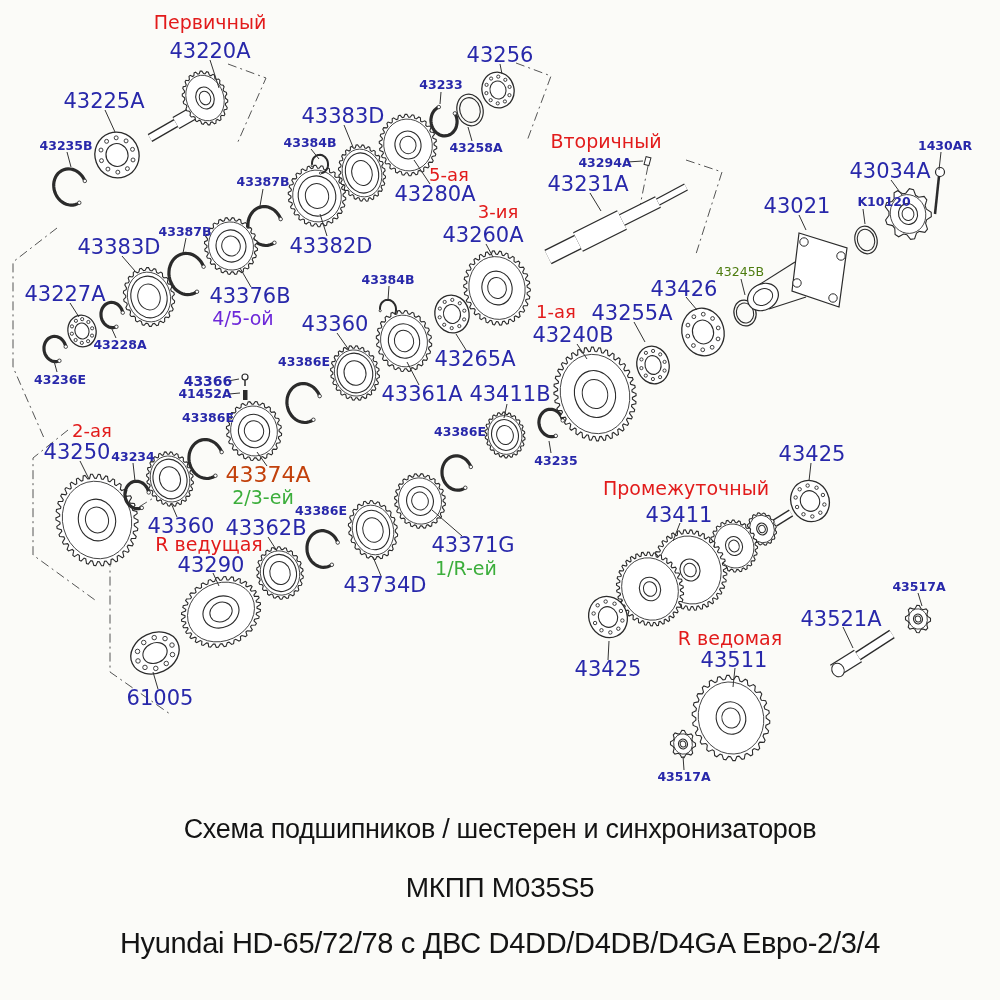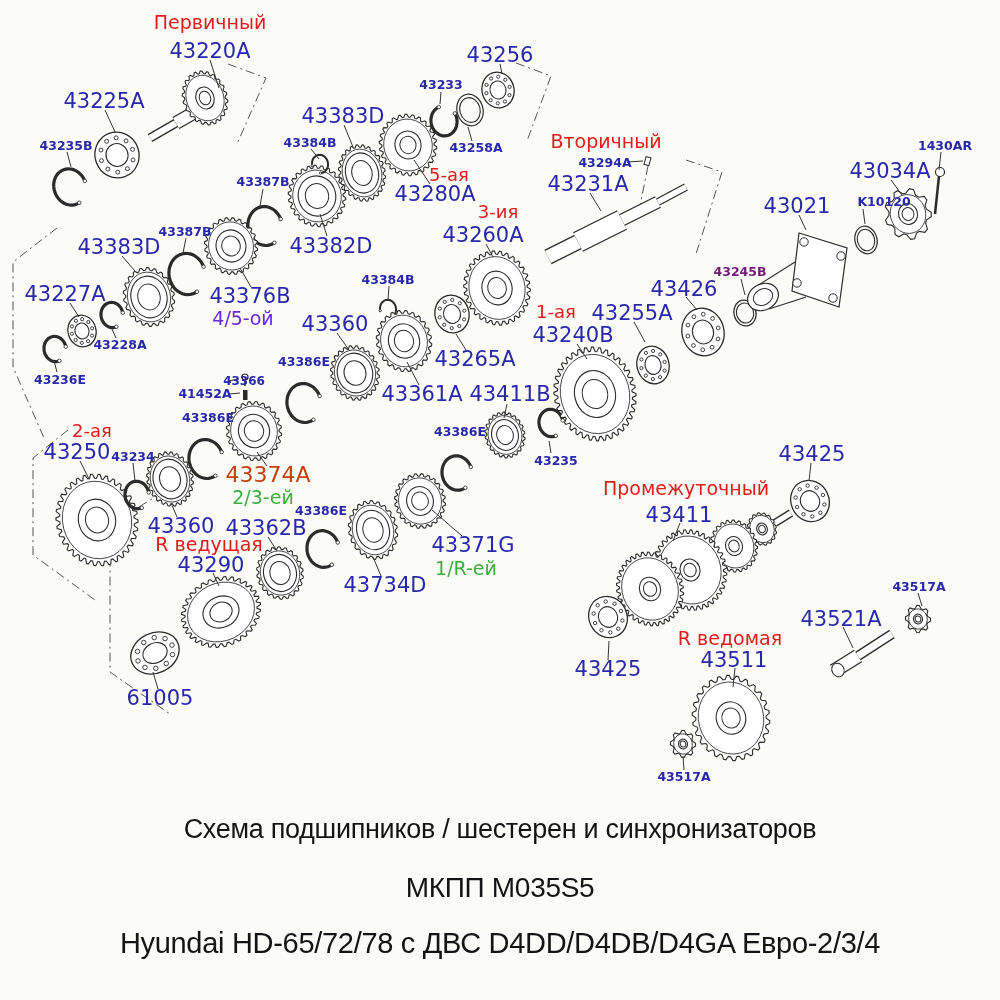--- a/index.html
+++ b/index.html
@@ -409,28 +409,28 @@
       <div class="plabel" style="left: 884px; top: 202px; color: rgb(40, 40, 170); font-size: 12.5px; font-weight: 700;">K10120</div>
       <div class="plabel" style="left: 797px; top: 206px; color: rgb(40, 40, 170); font-size: 21px; font-weight: 400;">43021</div>
       <div class="plabel" style="left: 119px; top: 247px; color: rgb(40, 40, 170); font-size: 21px; font-weight: 400;">43383D</div>
       <div class="plabel" style="left: 65px; top: 294px; color: rgb(40, 40, 170); font-size: 21px; font-weight: 400;">43227A</div>
       <div class="plabel" style="left: 250px; top: 296px; color: rgb(40, 40, 170); font-size: 21px; font-weight: 400;">43376B</div>
       <div class="plabel" style="left: 243px; top: 318px; color: #6d28d9; font-size: 19px; font-weight: 400;">4/5-ой</div>
       <div class="plabel" style="left: 120px; top: 345px; color: rgb(40, 40, 170); font-size: 12.5px; font-weight: 700;">43228A</div>
       <div class="plabel" style="left: 60px; top: 380px; color: rgb(40, 40, 170); font-size: 12.5px; font-weight: 700;">43236E</div>
       <div class="plabel" style="left: 335px; top: 324px; color: rgb(40, 40, 170); font-size: 21px; font-weight: 400;">43360</div>
       <div class="plabel" style="left: 388px; top: 280px; color: rgb(40, 40, 170); font-size: 12.5px; font-weight: 700;">43384B</div>
-      <div class="plabel" style="left: 740px; top: 272px; color: #701a75; font-size: 12.5px; font-weight: 700;">43245B</div>
+      <div class="plabel" style="left: 740px; top: 272px; color: #4d7c0f; font-size: 12.5px; font-weight: 400;">43245B</div>
       <div class="plabel" style="left: 684px; top: 289px; color: rgb(40, 40, 170); font-size: 21px; font-weight: 400;">43426</div>
       <div class="plabel" style="left: 556px; top: 312px; color: rgb(226, 27, 27); font-size: 18px; font-weight: 400;">1-ая</div>
       <div class="plabel" style="left: 632px; top: 313px; color: rgb(40, 40, 170); font-size: 21px; font-weight: 400;">43255A</div>
       <div class="plabel" style="left: 573px; top: 335px; color: rgb(40, 40, 170); font-size: 21px; font-weight: 400;">43240B</div>
       <div class="plabel" style="left: 475px; top: 359px; color: rgb(40, 40, 170); font-size: 21px; font-weight: 400;">43265A</div>
       <div class="plabel" style="left: 304px; top: 362px; color: rgb(40, 40, 170); font-size: 12.5px; font-weight: 700;">43386E</div>
-      <div class="plabel" style="left: 208px; top: 381px; color: rgb(40, 40, 170); font-size: 12px; font-weight: 700; margin-left: 36px;">43366</div>
+      <div class="plabel" style="left: 208px; top: 381px; color: rgb(40, 40, 170); font-size: 14px; font-weight: 700;">43366</div>
       <div class="plabel" style="left: 205px; top: 394px; color: rgb(40, 40, 170); font-size: 12.5px; font-weight: 700;">41452A</div>
       <div class="plabel" style="left: 208px; top: 418px; color: rgb(40, 40, 170); font-size: 12.5px; font-weight: 700;">43386E</div>
       <div class="plabel" style="left: 422px; top: 394px; color: rgb(40, 40, 170); font-size: 21px; font-weight: 400;">43361A</div>
       <div class="plabel" style="left: 510px; top: 394px; color: rgb(40, 40, 170); font-size: 21px; font-weight: 400;">43411B</div>
       <div class="plabel" style="left: 460px; top: 432px; color: rgb(40, 40, 170); font-size: 12.5px; font-weight: 700;">43386E</div>
       <div class="plabel" style="left: 556px; top: 461px; color: rgb(40, 40, 170); font-size: 12.5px; font-weight: 700;">43235</div>
       <div class="plabel" style="left: 92px; top: 431px; color: rgb(226, 27, 27); font-size: 18px; font-weight: 400;">2-ая</div>
       <div class="plabel" style="left: 77px; top: 452px; color: rgb(40, 40, 170); font-size: 21px; font-weight: 400;">43250</div>
       <div class="plabel" style="left: 133px; top: 457px; color: rgb(40, 40, 170); font-size: 12.5px; font-weight: 700;">43234</div>
       <div class="plabel" style="left: 268px; top: 475px; color: #c2410c; font-size: 22px; font-weight: 400;">43374A</div>

